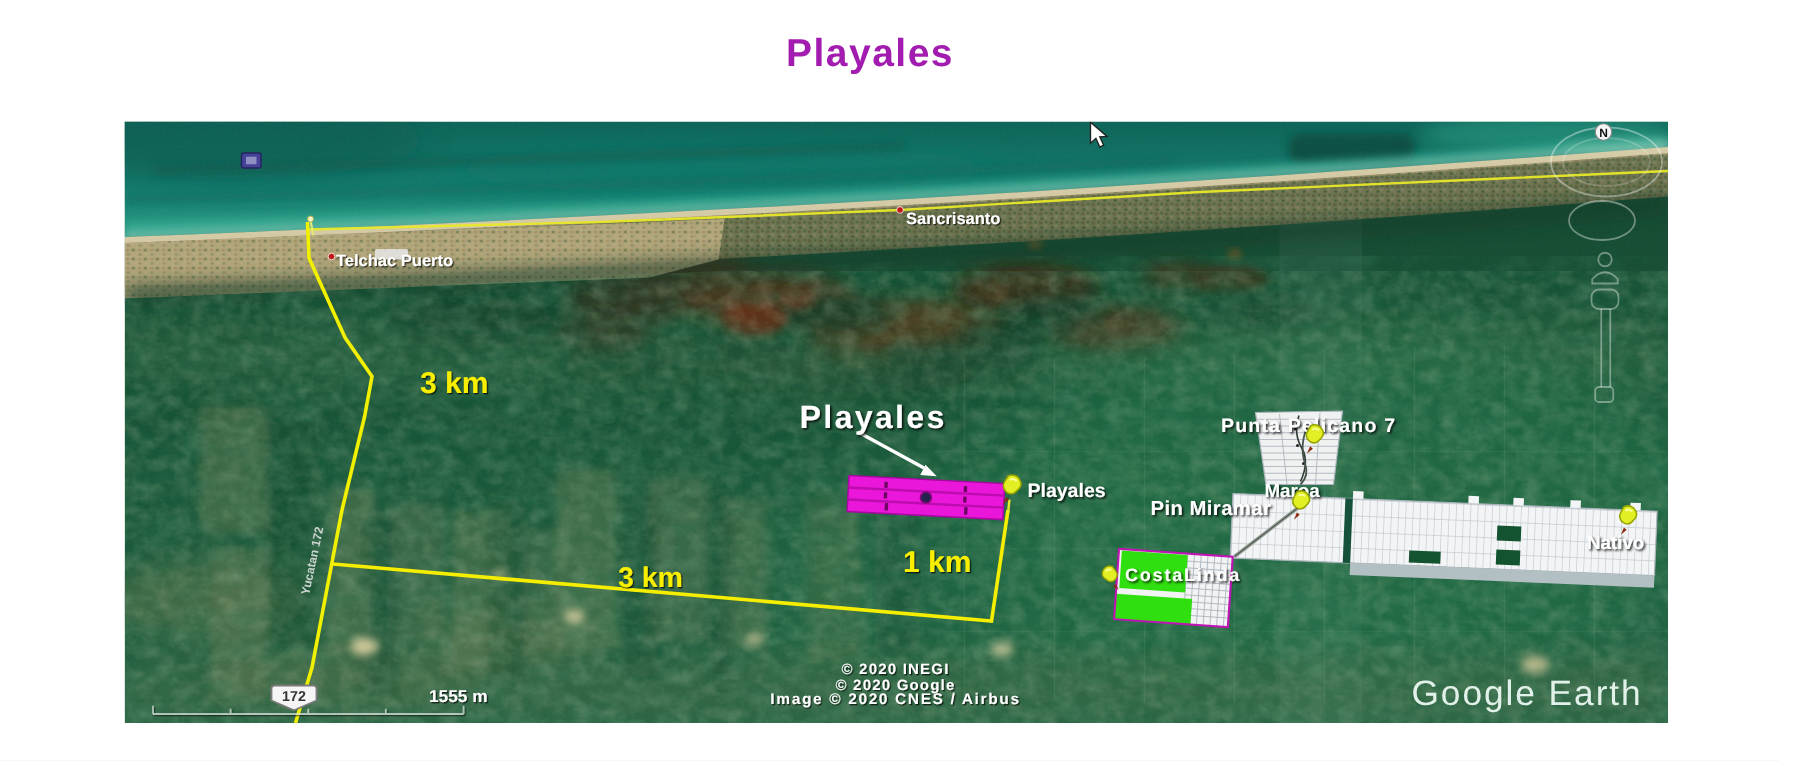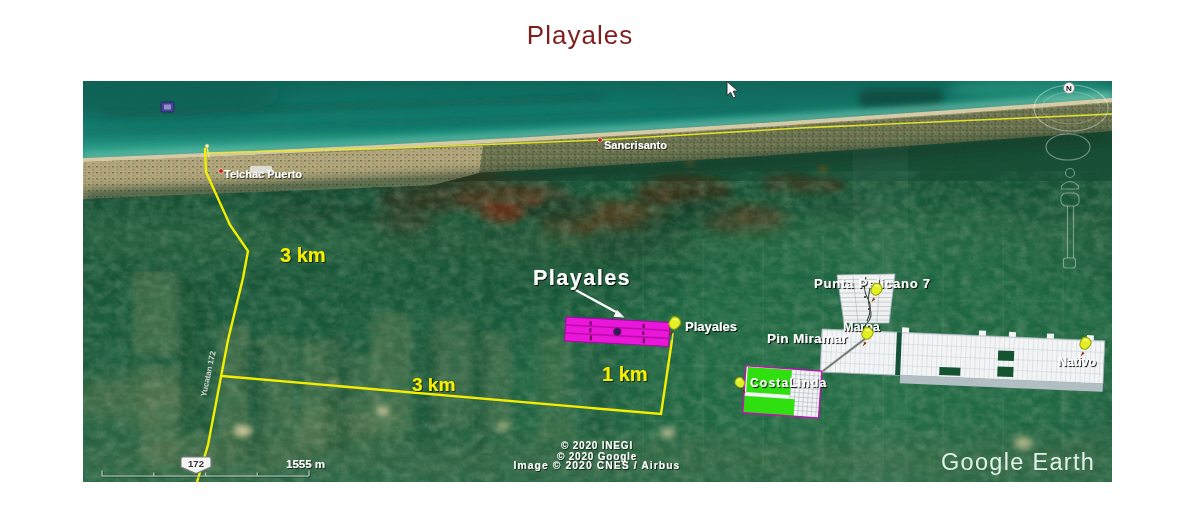--- a/index.html
+++ b/index.html
@@ -1,17 +1,17 @@
 <!DOCTYPE html>
 <html><head>
 <meta charset="utf-8">
 <style>
   html,body{margin:0;padding:0;background:#fff;width:1200px;height:507px;overflow:hidden;}
   body{font-family:"Liberation Sans",sans-serif;position:relative;}
-  #title{position:absolute;left:580px;top:20px;transform:translateX(-50%);font-size:26px;font-weight:normal;color:#7f1d1d;letter-spacing:1px;white-space:nowrap;}
+  #title{position:absolute;left:580px;top:20px;transform:translateX(-50%);font-size:26px;font-weight:bold;color:#a21caf;letter-spacing:1px;white-space:nowrap;}
   #map{position:absolute;left:83px;top:81px;width:1029px;height:401px;overflow:hidden;}
 </style>
 </head>
 <body>
 
 <div id="title">Playales</div>
 
 <div id="map">
 <svg width="1029" height="401" viewBox="0 0 1029 401" xmlns="http://www.w3.org/2000/svg">
 <defs>

